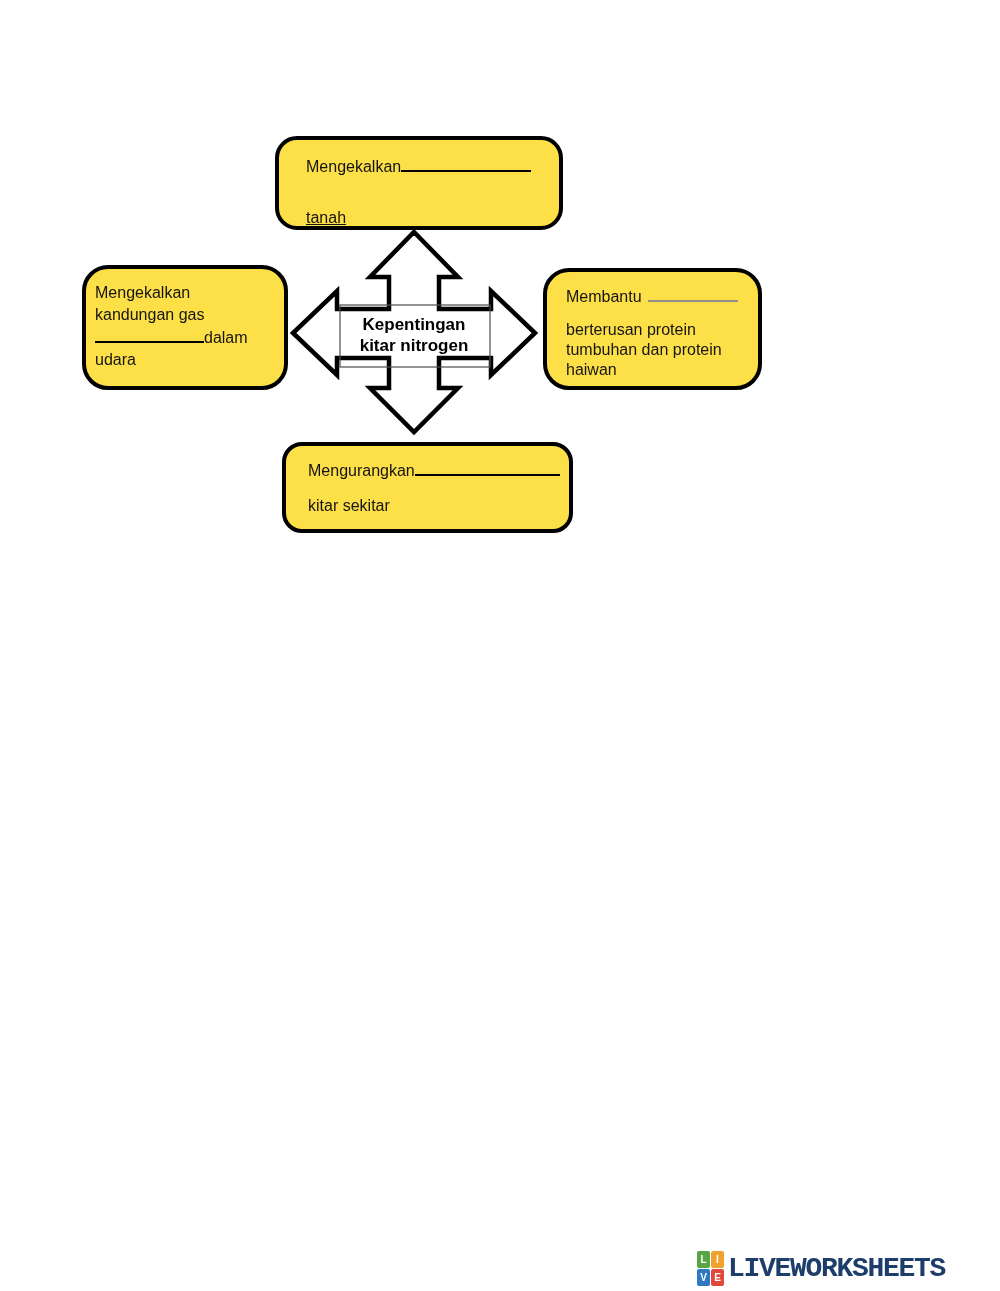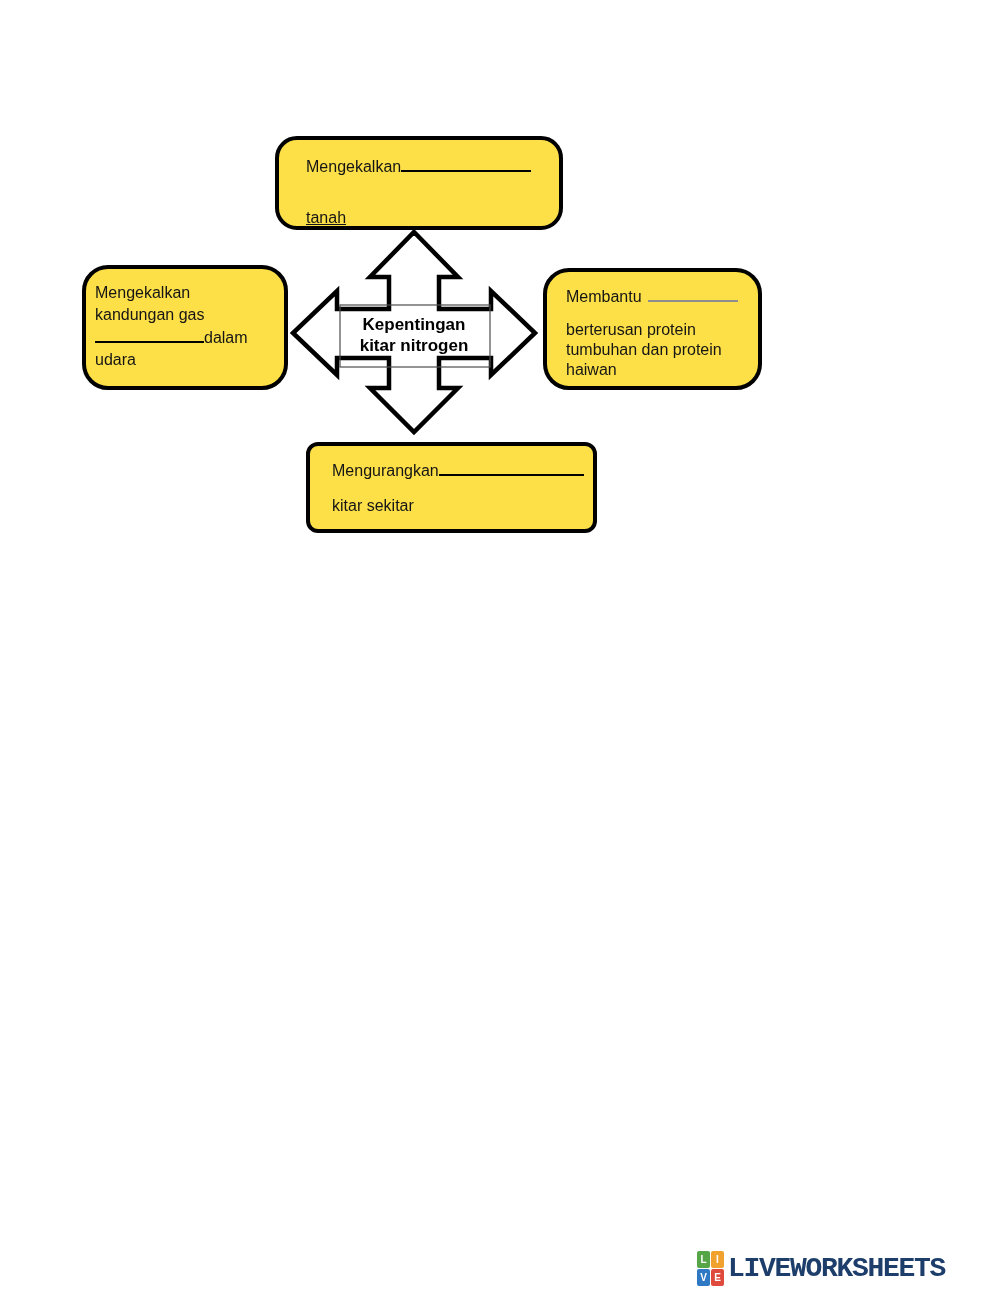--- a/index.html
+++ b/index.html
@@ -16,21 +16,21 @@
     background:#fde047;
     border:4px solid #000;
     box-sizing:border-box;
     font-size:16px;
     line-height:21px;
     color:#151515;
   }
   .box-top{left:275px;top:136px;width:288px;height:94px;border-radius:22px;padding:15px 8px 0 27px;}
   .box-left{left:82px;top:265px;width:206px;height:125px;border-radius:26px;padding:13px 5px 0 9px;line-height:22px;}
   .box-right{left:543px;top:268px;width:219px;height:122px;border-radius:26px;padding:13px 8px 8px 19px;}
-  .box-bottom{left:282px;top:442px;width:291px;height:91px;border-radius:12px;padding:13px 8px 0 22px;margin-left:24px;}
+  .box-bottom{left:282px;top:442px;width:291px;height:91px;border-radius:20px;padding:13px 8px 0 22px;}
   .box-top .second-line{margin-top:30px;text-decoration:underline;}
   .box-bottom .second-line{margin-top:14px;}
   .box-right .body-text{margin-top:13px;line-height:20px;width:192px;}
   .blank{
     display:inline-block;
     height:15px;
     border-bottom:2px solid #000;
     vertical-align:baseline;
   }
   .blank-top{width:130px;}

